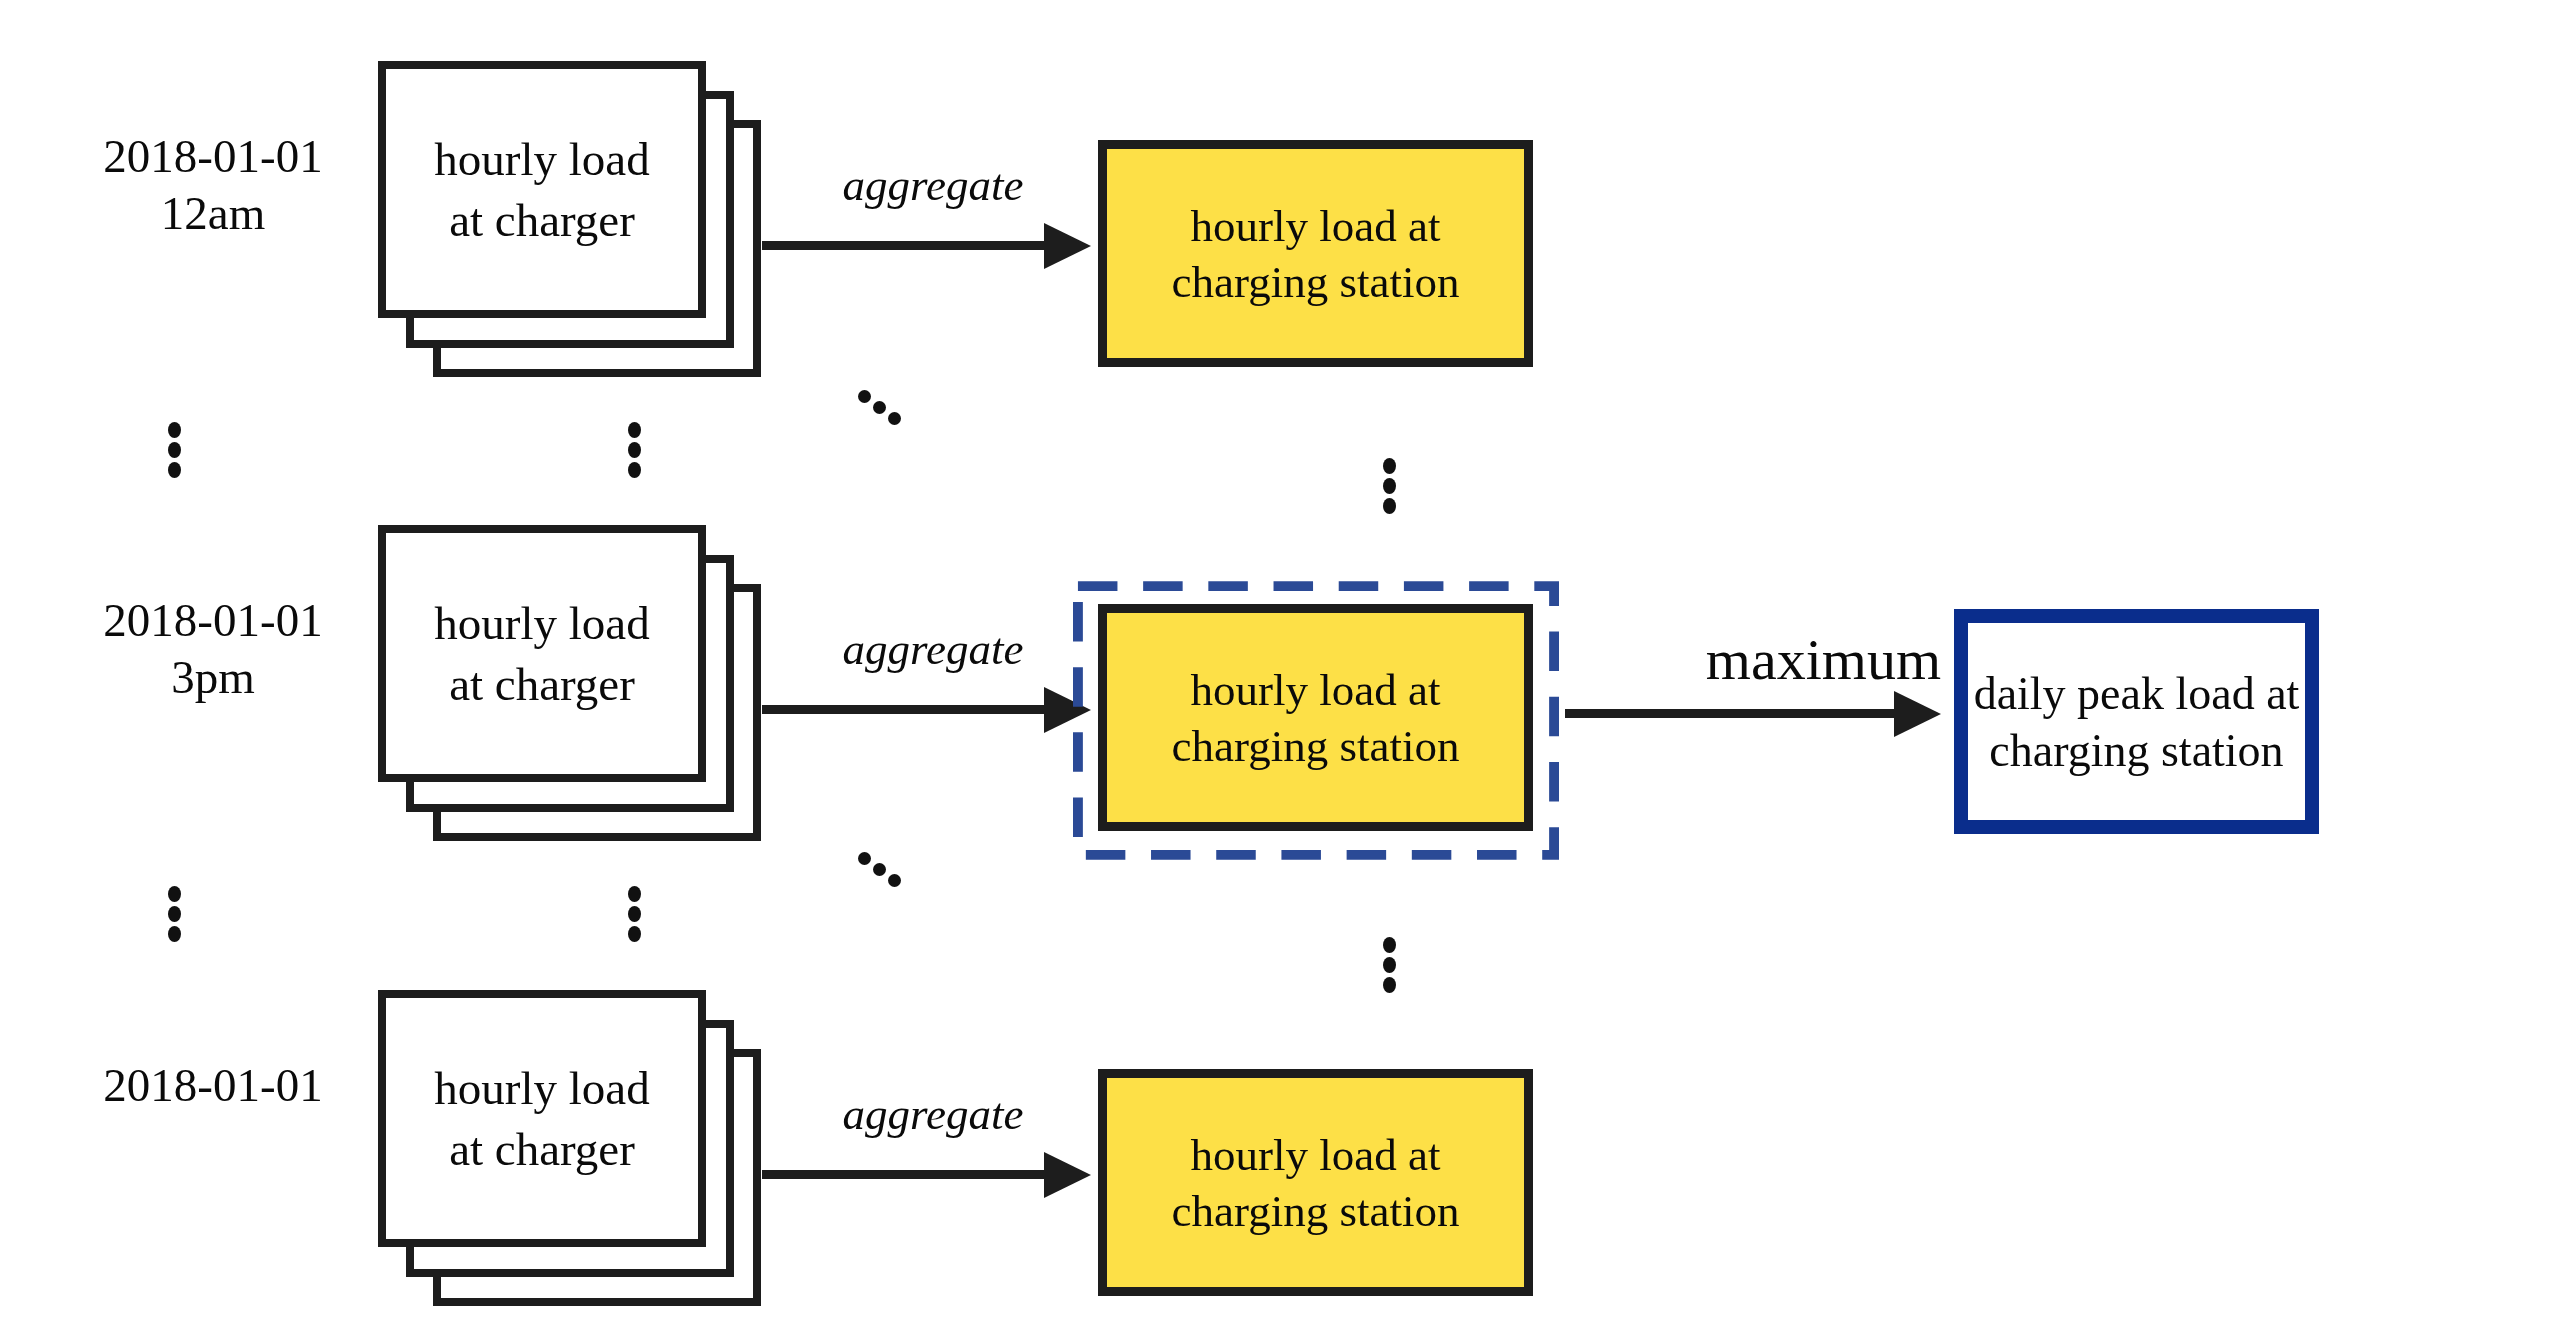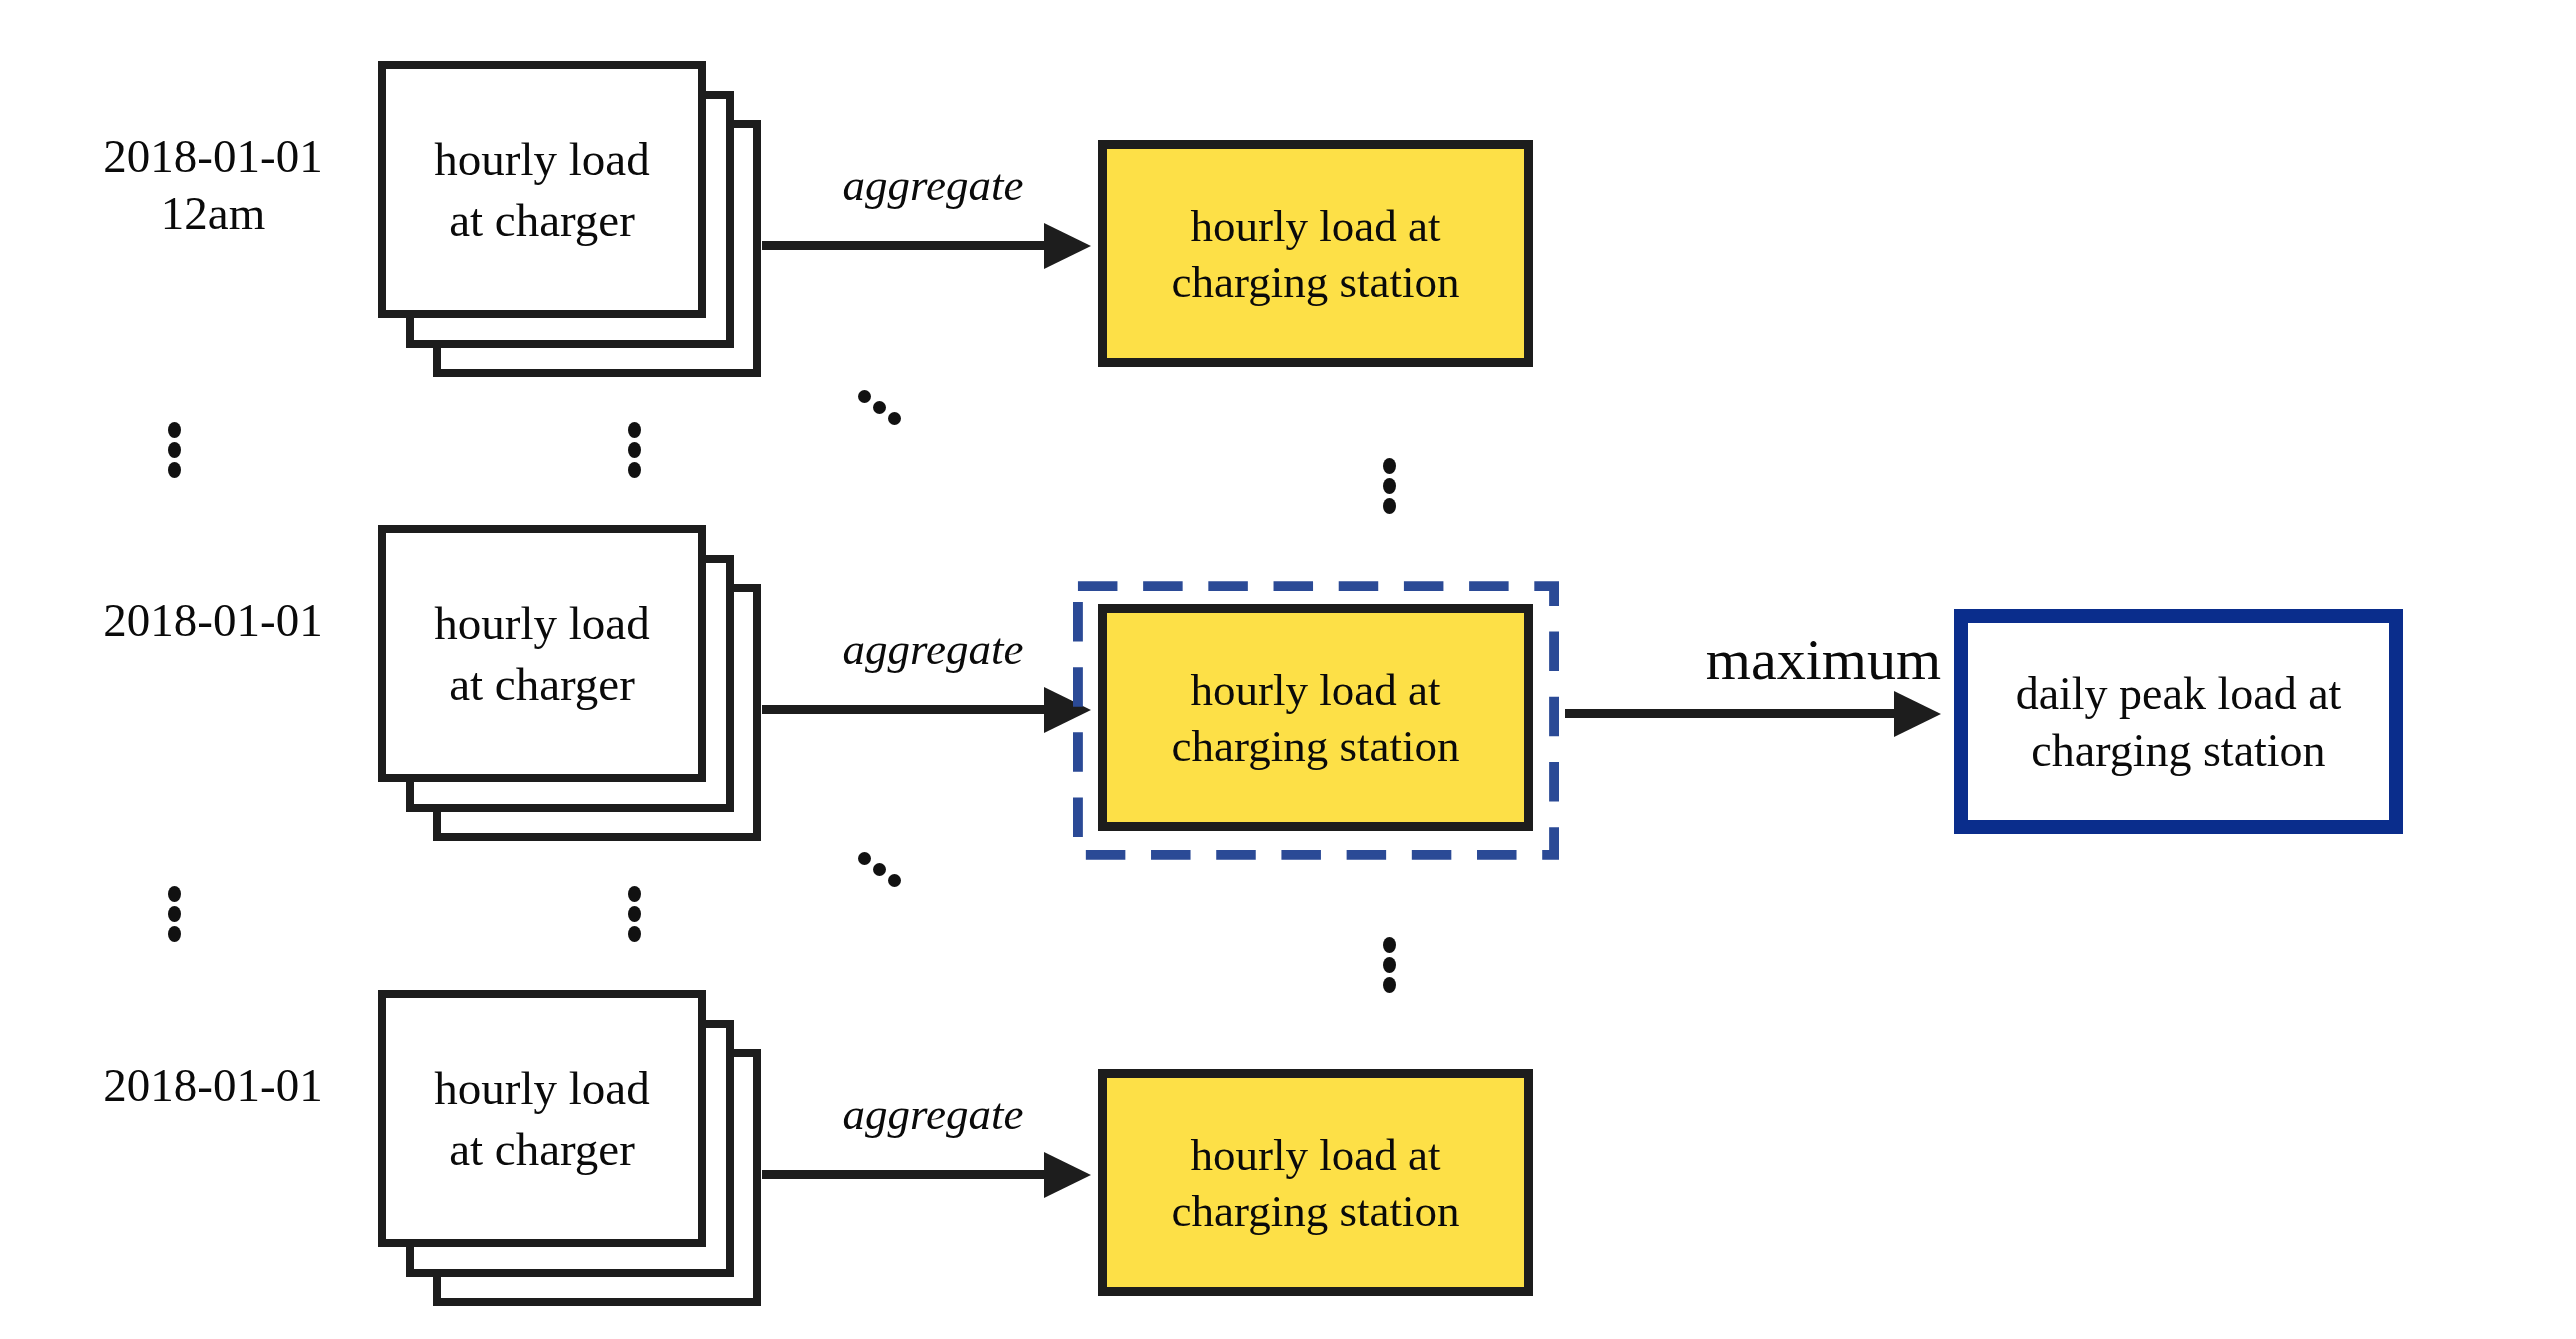--- a/index.html
+++ b/index.html
@@ -54,21 +54,21 @@
     position:absolute; left:1645px; top:632px; width:296px;
     text-align:right; font-size:58px; line-height:55px;
   }
   .max-shaft { position:absolute; left:1565px; top:709px; width:330px; height:9px; background:#1d1d1d; }
   .max-head  { position:absolute; left:1894px; top:691px; width:0; height:0;
     border-top:23px solid transparent; border-bottom:23px solid transparent;
     border-left:47px solid #1d1d1d; }
 
   
   .peak-box {
-    position:absolute; left:1954px; top:609px; width:449px; height:225px; box-sizing:border-box;
+    position:absolute; left:1954px; top:609px; width:365px; height:225px; box-sizing:border-box;
     background:#ffffff; border:14px solid #0a2d8c;
     display:flex; flex-direction:column; align-items:center; justify-content:center;
     text-align:center; font-size:46px; line-height:57px;
   }
 
   
   .vdots { position:absolute; width:14px; }
   .vdots i { display:block; width:13px; height:16px; border-radius:50%; background:#111; margin-bottom:4px; }
   .ddots { position:absolute; width:45px; height:38px; }
   .ddots i { position:absolute; width:13px; height:13px; border-radius:50%; background:#111; }
@@ -97,20 +97,21 @@
   <div class="agg-head"></div>
   <div class="station-box">
     <div>hourly load at</div>
     <div>charging station</div>
   </div>
 </div>
 
 <div class="row" style="--t:525px">
   <div class="date-label">
     <div>2018-01-01</div>
+    <div>3pm</div>
   </div>
   <div class="stack">
     <div class="sbox sb-back"></div>
     <div class="sbox sb-mid"></div>
     <div class="sbox sb-front">
       <div>hourly load</div>
       <div>at charger</div>
     </div>
   </div>
   <div class="agg-label">aggregate</div>

